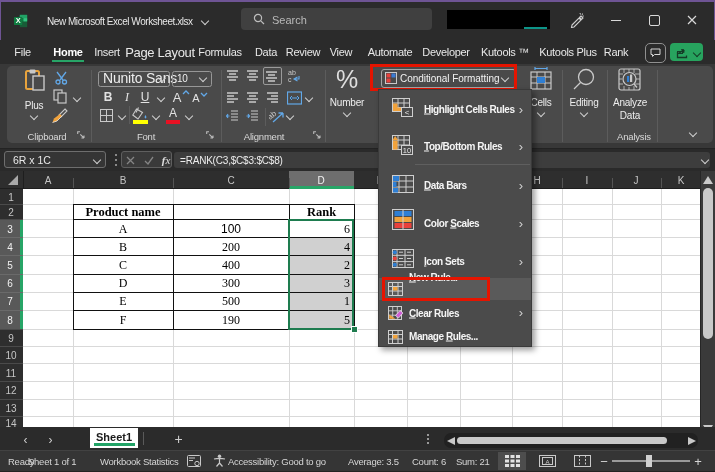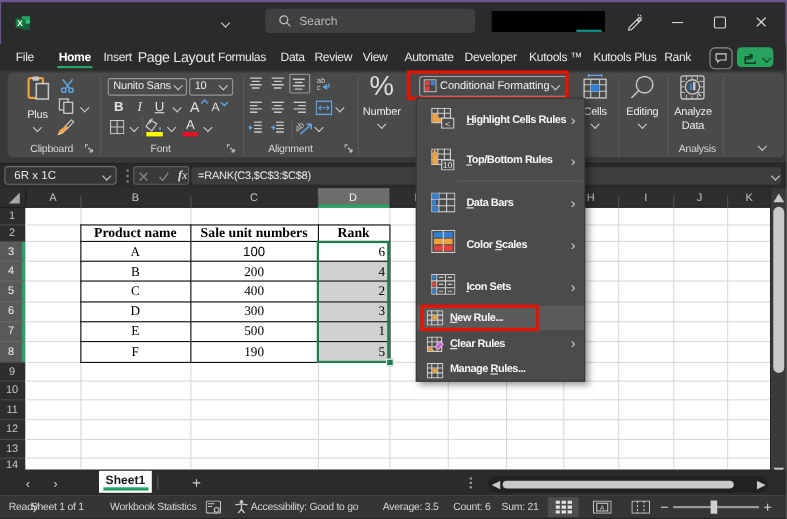--- a/index.html
+++ b/index.html
@@ -18,20 +18,21 @@
 <div class="ab" style="left:713.5px;top:0;width:1.5px;height:40px;background:#6e5494"></div>
 <div class="ab" style="left:0;top:0;width:1px;height:40px;background:#6e5494"></div>
 <svg class="ab" style="left:14px;top:14px" width="14" height="14" viewBox="0 0 17 17">
  <rect x="7" y="1" width="9" height="15" fill="#185c37"></rect>
  <rect x="7" y="1" width="9" height="4" fill="#21a366"></rect>
  <rect x="7" y="5" width="9" height="4" fill="#107c41"></rect>
  <rect x="11.5" y="5" width="4.5" height="4" fill="#33c481"></rect>
  <rect x="0" y="3.5" width="10" height="10" rx="1.2" fill="#107c41"></rect>
  <text x="5" y="11.5" font-size="9" font-weight="bold" fill="#fff" text-anchor="middle" font-family="Liberation Sans">X</text>
 </svg>
+<div class="tx" style="left:47px;top:21px;font-size:10px;letter-spacing:-.45px;color:#e6e6e6">New Microsoft Excel Worksheet.xlsx</div>
 <div class="chev" style="left:202px;top:18px"></div>
 <div class="ab" style="left:241px;top:8px;width:191px;height:22px;background:#404040;border-radius:4px"></div>
 <svg class="ab" style="left:253px;top:13px" width="12" height="12" viewBox="0 0 12 12">
  <circle cx="5" cy="5" r="3.6" fill="none" stroke="#bdbdbd" stroke-width="1.2"></circle>
  <line x1="7.8" y1="7.8" x2="11" y2="11" stroke="#bdbdbd" stroke-width="1.2"></line>
 </svg>
 <div class="tx" style="left:272px;top:19.5px;font-size:11px;color:#b9b9b9">Search</div>
 <div class="ab" style="left:447px;top:10px;width:103px;height:19px;background:#000"></div>
 <div class="ab" style="left:524px;top:26.5px;width:23px;height:2.5px;background:#0d9488"></div>
 <svg class="ab" style="left:569px;top:12px" width="16" height="16" viewBox="0 0 16 16">
@@ -99,21 +100,21 @@
  <path d="M14 2 L16 4 L10 10 L8 8 Z" fill="none" stroke="#c9c9c9" stroke-width="1.1"></path>
  <path d="M9 7 L11 9 L6 14 L1.5 15.5 L3 11.5 Z" fill="#f0a23c"></path>
  <path d="M1.5 15.5 L6 14 L11 9" fill="none" stroke="#e8e8e8" stroke-width=".8"></path>
 </svg>
 <div class="ctx" style="left:47px;top:136px;font-size:9.5px;letter-spacing:-.2px;color:#d9d9d9">Clipboard</div>
 <svg class="ab" style="left:77px;top:131px" width="8" height="8" viewBox="0 0 8 8">
  <path d="M0.7 3 v-2.3 h2.3 M3.3 3.3 L7 7 M7 7 v-2.6 M7 7 h-2.6" stroke="#bbb" stroke-width="1.1" fill="none"></path>
 </svg>
 
 <div class="ab" style="left:98px;top:70.5px;width:70px;height:14px;border:1px solid #979797;border-radius:2.5px"></div>
-<div class="tx" style="left:103px;top:78px;font-size:10px;letter-spacing:-.2px;color:#ededed">Nunito Sans</div>
+<div class="tx" style="left:103px;top:78px;font-size:14px;letter-spacing:-.2px;color:#ededed">Nunito Sans</div>
 <div class="chev" style="left:159px;top:75px"></div>
 <div class="ab" style="left:172px;top:70.5px;width:38px;height:14px;border:1px solid #979797;border-radius:2.5px"></div>
 <div class="tx" style="left:177px;top:78px;font-size:10px;letter-spacing:-.2px;color:#ededed">10</div>
 <div class="chev" style="left:200px;top:75px"></div>
 <div class="ctx" style="left:108px;top:97px;font-size:12px;font-weight:bold;color:#e2e2e2">B</div>
 <div class="ctx" style="left:127px;top:97px;font-size:12px;font-style:italic;color:#e2e2e2;font-family:'Liberation Serif',serif">I</div>
 <div class="ctx" style="left:145px;top:97px;font-size:12px;text-decoration:underline;color:#e2e2e2">U</div>
 <div class="chev" style="left:158px;top:95px"></div>
 <div class="ctx" style="left:177px;top:97px;font-size:13px;color:#e2e2e2">A</div>
 <svg class="ab" style="left:182px;top:90px" width="8" height="5" viewBox="0 0 8 5">
@@ -342,21 +343,20 @@
 <div class="ab" style="left:73px;top:328.7px;width:281px;height:1px;background:#111"></div>
 <div class="ab" style="left:73px;top:204px;width:1px;height:125.7px;background:#111"></div>
 <div class="ab" style="left:173px;top:204px;width:1px;height:125.7px;background:#111"></div>
 <div class="ab" style="left:289px;top:204px;width:1px;height:125.7px;background:#111"></div>
 <div class="ab" style="left:353.5px;top:204px;width:1px;height:125.7px;background:#111"></div>
 
 <div class="ab" style="left:288px;top:218.5px;width:66px;height:111px;border:2px solid #1e7c4f;box-sizing:border-box"></div>
 <div class="ab" style="left:350.5px;top:325.5px;width:5px;height:5px;background:#1e7c4f;border:1px solid #fff"></div>
 
 <div class="ctx" style="left:123px;top:211.7px;font-size:12.5px;font-weight:bold;color:#000;font-family:'Liberation Serif',serif">Product name</div>
-<div class="ctx" style="left:231px;top:211.7px;font-size:12.5px;font-weight:bold;color:#000;font-family:'Liberation Serif',serif">Sale unit numbers</div>
 <div class="ctx" style="left:321.5px;top:211.7px;font-size:12.5px;font-weight:bold;color:#000;font-family:'Liberation Serif',serif">Rank</div>
 <div class="ctx" style="left:123px;top:228.6px;font-size:12px;color:#000;font-family:'Liberation Serif',serif">A</div>
 <div class="ctx" style="left:123px;top:246.8px;font-size:12px;color:#000;font-family:'Liberation Serif',serif">B</div>
 <div class="ctx" style="left:123px;top:265px;font-size:12px;color:#000;font-family:'Liberation Serif',serif">C</div>
 <div class="ctx" style="left:123px;top:283.2px;font-size:12px;color:#000;font-family:'Liberation Serif',serif">D</div>
 <div class="ctx" style="left:123px;top:301.4px;font-size:12px;color:#000;font-family:'Liberation Serif',serif">E</div>
 <div class="ctx" style="left:123px;top:319.6px;font-size:12px;color:#000;font-family:'Liberation Serif',serif">F</div>
 <div class="ctx" style="left:231px;top:228.6px;font-size:12px;color:#000;font-family:Liberation Sans, sans-serif">100</div>
 <div class="ctx" style="left:231px;top:246.8px;font-size:12px;color:#000;font-family:'Liberation Serif',serif">200</div>
 <div class="ctx" style="left:231px;top:265px;font-size:12px;color:#000;font-family:'Liberation Serif',serif">400</div>
@@ -427,21 +427,21 @@
  <path d="M7 3.2 h4 M7 9.5 h4 M7 15.8 h4 M15 3.2 h4 M15 9.5 h4 M15 15.8 h4" stroke="#cfcfcf" stroke-width="1"></path>
 </svg>
 <div class="tx" style="left:424px;top:261px;font-size:10px;letter-spacing:-.45px;font-weight:bold;color:#f5f5f5"><u>I</u>con Sets</div>
 <div class="ctx" style="left:521px;top:260.5px;font-size:13px;color:#d0d0d0">›</div>
 <div class="ab" style="left:379px;top:277.5px;width:152px;height:22.5px;background:#5a5a5a"></div>
 <svg class="ab" style="left:388px;top:282px" width="15" height="14" viewBox="0 0 15 14">
  <rect x="0.5" y="0.5" width="14" height="13" fill="none" stroke="#cfcfcf" stroke-width="1"></rect>
  <path d="M0 4.5 h15 M0 9 h15 M4.5 0 v14 M10 0 v14" stroke="#cfcfcf" stroke-width="1"></path>
  <rect x="5" y="5" width="4.5" height="3.5" fill="#f0a23c"></rect>
 </svg>
-<div class="tx" style="left:409px;top:289px;font-size:10px;letter-spacing:-.45px;font-weight:bold;color:#f5f5f5"><u>N</u>ew Rule...</div>
+<div class="tx" style="left:409px;top:277px;font-size:10px;letter-spacing:-.45px;font-weight:bold;color:#f5f5f5"><u>N</u>ew Rule...</div>
 <svg class="ab" style="left:388px;top:306px" width="16" height="14" viewBox="0 0 16 14">
  <rect x="0.5" y="0.5" width="13" height="13" fill="none" stroke="#cfcfcf" stroke-width="1"></rect>
  <path d="M0 4.8 h14 M0 9.2 h14 M4.7 0 v14 M9.3 0 v14" stroke="#cfcfcf" stroke-width=".9"></path>
  <path d="M1.2 8.5 L7.5 12.8 H1.2 Z" fill="#f0a23c"></path>
  <path d="M7.5 9.5 L12 4.5 L15 7 L10.5 12 Z" fill="#cf5fd4" stroke="#f0f0f0" stroke-width=".7"></path>
 </svg>
 <div class="tx" style="left:409px;top:312.5px;font-size:10px;letter-spacing:-.45px;font-weight:bold;color:#f5f5f5"><u>C</u>lear Rules</div>
 <div class="ctx" style="left:521px;top:312px;font-size:13px;color:#d0d0d0">›</div>
 <svg class="ab" style="left:388px;top:329.5px" width="15" height="14" viewBox="0 0 15 14">
  <rect x="0.5" y="0.5" width="14" height="13" fill="none" stroke="#cfcfcf" stroke-width="1"></rect>

